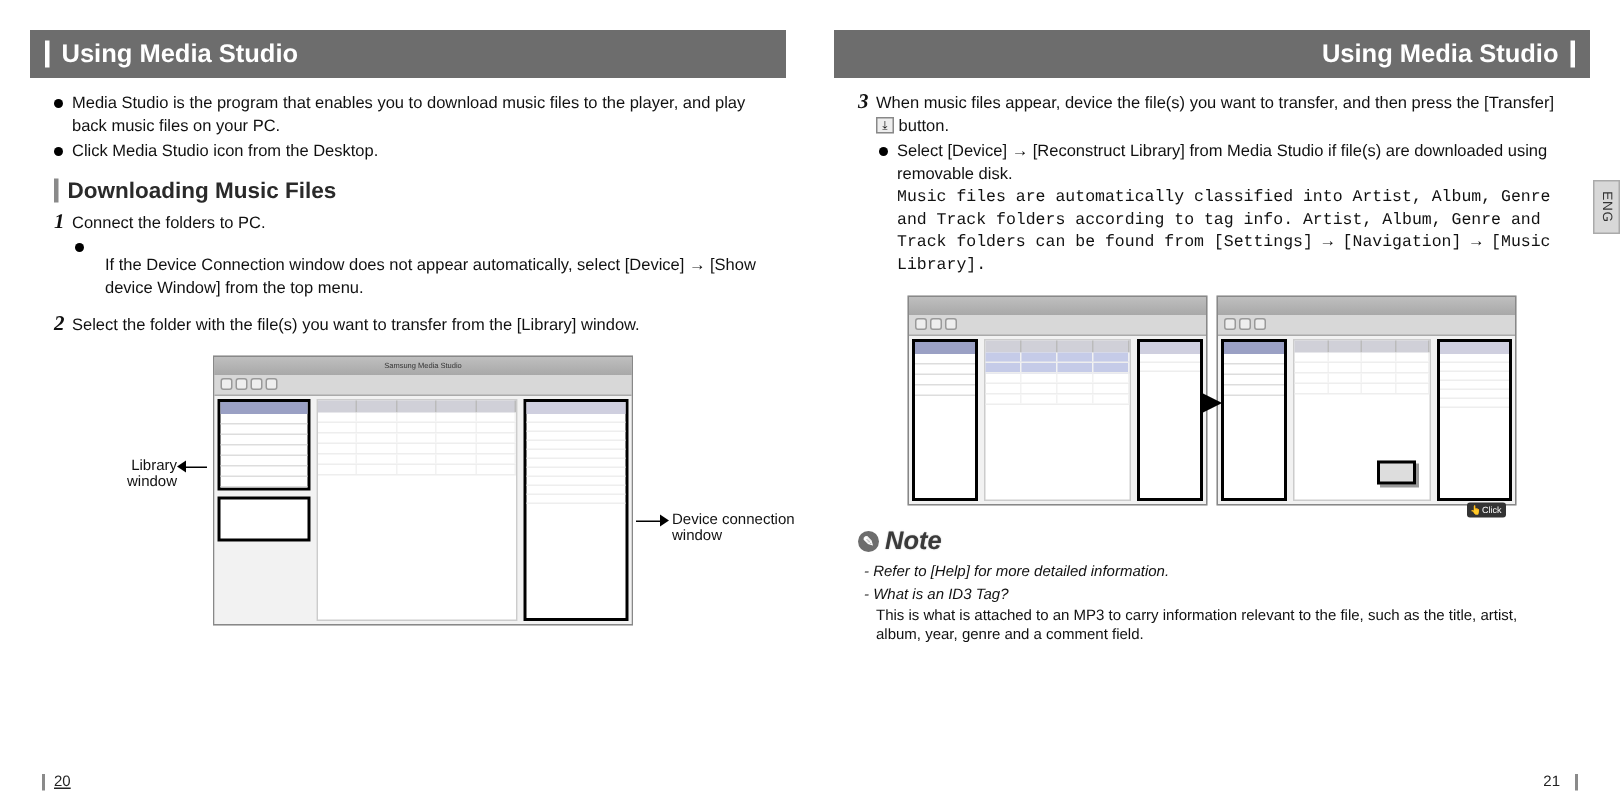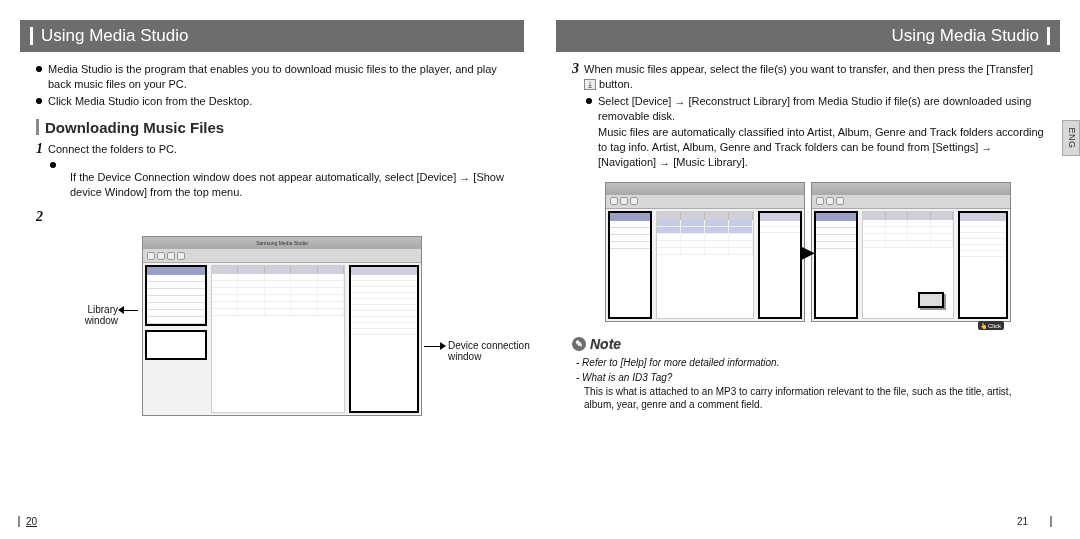--- a/index.html
+++ b/index.html
@@ -21,21 +21,21 @@
   .page-right { }
   .header-bar {
     background: #6d6d6d;
     color: #fff;
     height: 32px;
     margin: 20px 16px 10px 16px;
     display: flex;
     align-items: center;
     padding: 0 10px;
     font-size: 17px;
-    font-weight: normal;
+    font-weight: bold;
   }
   .header-bar.left { border-left: 4px solid #fff; }
   .header-bar.right { justify-content: flex-end; border-right: 4px solid #fff; }
   .header-bar.left .bar-mark { width:3px; height:18px; background:#fff; margin-right:8px;}
   .header-bar.right .bar-mark { width:3px; height:18px; background:#fff; margin-left:8px;}
   .content { padding: 0 32px 0 36px; font-size: 11px; color:#111; }
   .content-right { padding: 0 36px 0 32px; font-size: 11px; color:#111; }
   .bullet-row { display:flex; margin-bottom:2px; line-height:1.35; }
   .bullet-dot { width:6px; height:6px; border-radius:50%; background:#000; margin:4px 6px 0 0; flex-shrink:0; }
   .section-title-row { display:flex; align-items:center; margin:10px 0 6px 0; }
@@ -74,26 +74,26 @@
   .dev-row { height:6px; border-bottom:1px solid #eee; font-size:4px; color:#777; padding-left:1px;}
   .bottom-box { margin:2px; border:2px solid #000; height:30px; background:#fff; width:62px;}
   .callout { position:absolute; font-size:10px; color:#111; line-height:1.1; }
   .callout-line { position:absolute; background:#000; }
   .arrow-r { position:absolute; font-size:18px; color:#000; }
   .right-shot-wrap { display:flex; align-items:center; justify-content:center; gap:6px; margin-top:12px; }
   .app-window.small { width:200px; height:140px; }
   .transfer-btn-icon { display:inline-block; width:12px; height:11px; border:1px solid #888; background:#eee; vertical-align:middle; font-size:8px; text-align:center; line-height:9px;}
   .note-row { display:flex; align-items:center; margin:14px 0 4px 0; }
   .note-icon { width:14px; height:14px; border-radius:50%; background:#6d6d6d; color:#fff; font-size:9px; display:flex; align-items:center; justify-content:center; margin-right:4px; font-weight:bold;}
-  .note-label { font-weight:bold; font-style:italic; color:#3a3a3a; font-size:14px; text-shadow:0 0 1px #aaa;}
+  .note-label { font-weight:bold; font-style:italic; color:#3a3a3a; font-size:17px; text-shadow:0 0 1px #aaa;}
   .note-item { font-size:10px; margin:2px 0 0 4px; line-height:1.3;font-style:italic;}
   .note-sub { font-size:10px; margin:1px 0 0 12px; line-height:1.3;}
   .page-num { position:absolute; bottom:12px; font-size:10px; color:#222; }
-  .page-num.left { left:18px; border-left:2px solid #8a8a8a; padding-left:6px;text-decoration:underline;}
-  .page-num.right { right:28px; border-right:2px solid #8a8a8a; padding-right:22px;}
+  .page-num.left { left:28px; border-left:2px solid #8a8a8a; padding-left:6px;text-decoration:underline;}
+  .page-num.right { right:28px; border-right:2px solid #8a8a8a; padding-right:10px;}
   .side-tab { position:absolute; right:0; top:120px; width:18px; height:36px; background:#d8d8d8; border:1px solid #aaa; display:flex; align-items:center; justify-content:center; }
   .side-tab span { transform:rotate(90deg); font-size:9px; letter-spacing:0.5px; color:#333;}
   .click-badge { position:absolute; bottom:-8px; right:40px; background:#333; color:#fff; font-size:6px; padding:1px 3px; border-radius:2px;}
   .transfer-highlight { position:absolute; bottom:14px; right:100px; width:26px; height:16px; border:2px solid #000; background:#ddd; box-shadow:2px 2px 0 rgba(0,0,0,0.4);}
 </style>
 </head>
 <body>
 
 <div class="page page-left">
   <div class="header-bar left">
@@ -120,20 +120,21 @@
       <span class="step-num">1</span>
       <span>Connect the folders to PC.</span>
     </div>
     <div class="sub-bullet">
       <span class="bullet-dot"></span>
     </div>
     <div class="indent-text">If the Device Connection window does not appear automatically, select [Device] → [Show device Window] from the top menu.</div>
 
     <div class="step-row" style="margin-top:10px;">
       <span class="step-num">2</span>
+      <span>Select the folder with the file(s) you want to transfer from the [Library] window.</span>
     </div>
 
     <div class="screenshot-area" style="width:420px; height:200px; margin-top:12px;">
       <div class="callout" style="left:-2px; top:68px; text-align:right; width:58px;"><span style="white-space:pre-line;">Library
 window</span></div>
       <div class="callout-line" style="left:58px; top:74px; width:18px; height:1px;"></div>
       <div style="position:absolute; left:56px; top:70px; border-top:4px solid transparent; border-bottom:4px solid transparent; border-right:6px solid #000;"></div>
 
       <div class="app-window" style="position:absolute; left:80px; top:0;">
         <div class="app-titlebar">
@@ -239,30 +240,30 @@
 <div class="page page-right">
   <div class="header-bar right">
     <span>Using Media Studio</span>
     <span class="bar-mark"></span>
   </div>
 
   <div class="content-right">
     <div class="step-row">
       <span class="step-num">3</span>
       <span>
-        <span>When music files appear, select the file(s) you want to transfer, and then press the [Transfer]</span>
+        <span>When music files appear, device the file(s) you want to transfer, and then press the [Transfer]</span>
         <span class="transfer-btn-icon">⤓</span>
         <span>button.</span>
       </span>
     </div>
     <div class="sub-bullet">
       <span class="bullet-dot"></span>
       <span>Select [Device] → [Reconstruct Library] from Media Studio if file(s) are downloaded using removable disk.</span>
     </div>
-    <div class="indent-text" style="margin-left:26px;">Music files are automatically classified into Artist, Album, Genre and Track folders according to tag info. Artist, Album, Genre and Track folders can be found from [Settings] → [Navigation] → [Music Library].</div>
+    <div class="indent-text" style="margin-left:26px;font-family:Liberation Mono, monospace;">Music files are automatically classified into Artist, Album, Genre and Track folders according to tag info. Artist, Album, Genre and Track folders can be found from [Settings] → [Navigation] → [Music Library].</div>
 
     <div class="right-shot-wrap" style="position:relative;">
       <div class="app-window small">
         <div class="app-titlebar"></div>
         <div class="app-toolbar">
           <div class="tb-btn"></div>
           <div class="tb-btn"></div>
           <div class="tb-btn"></div>
         </div>
         <div class="app-body">

